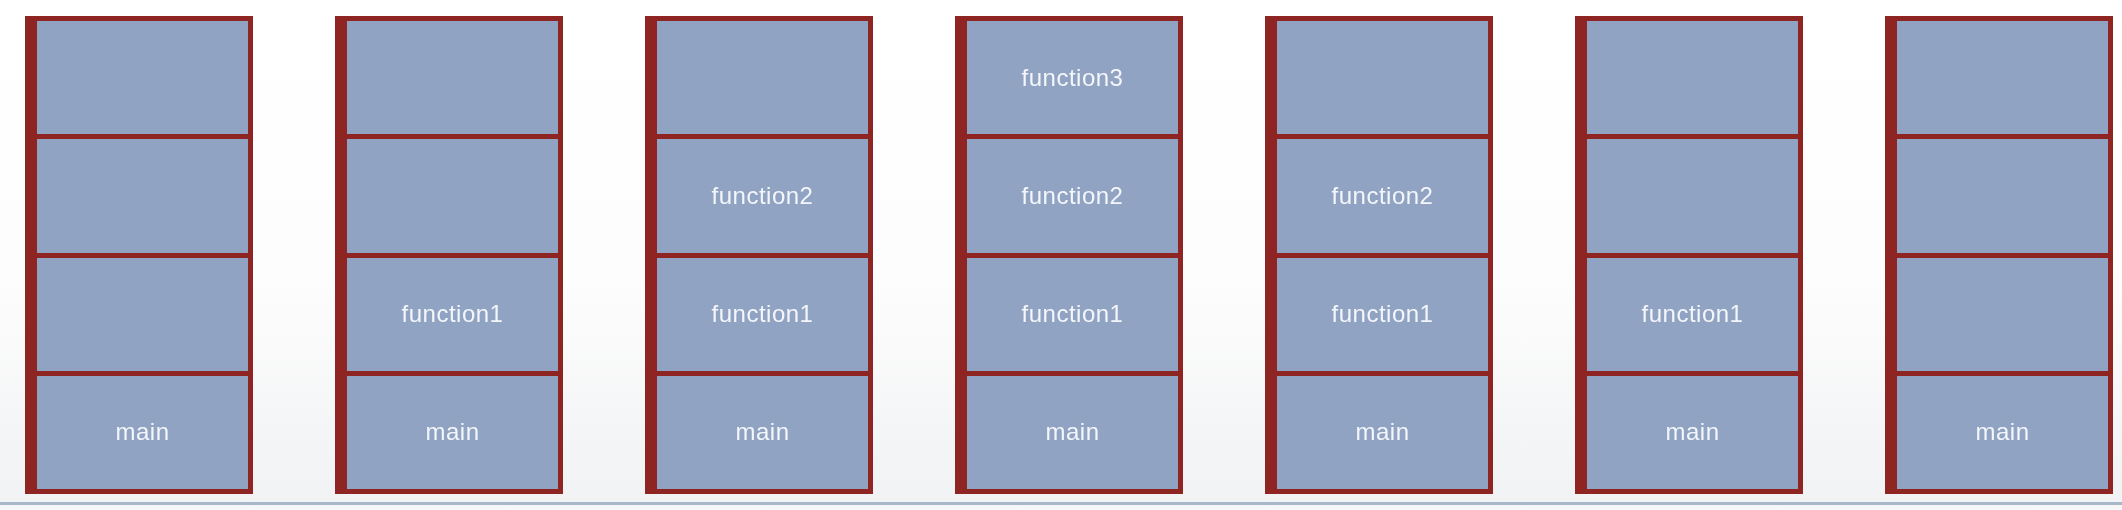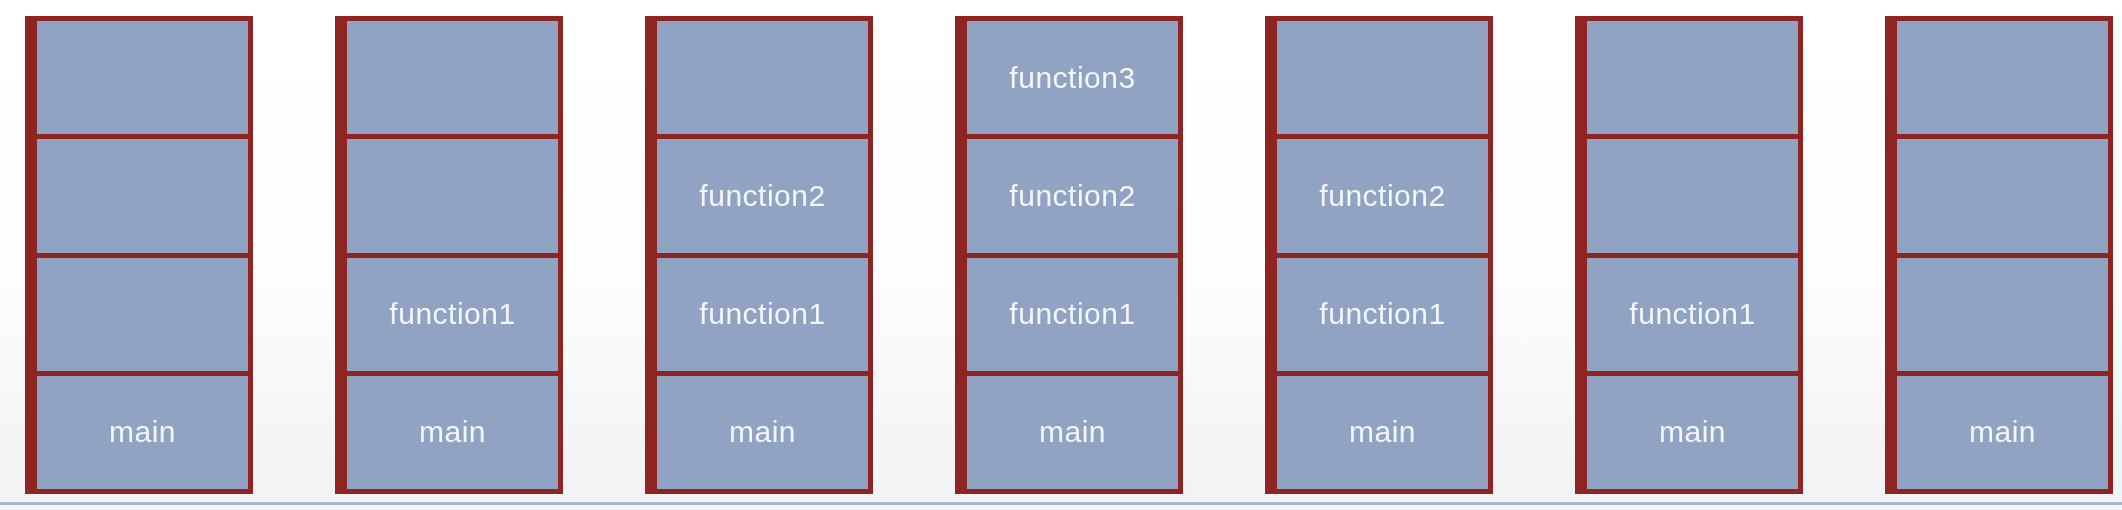--- a/index.html
+++ b/index.html
@@ -29,21 +29,21 @@
     padding: 5px;
     display: grid;
     grid-template-rows: repeat(4, 1fr);
     gap: 5px;
   }
   .frame {
     background: #91a3c3;            
     display: flex;
     align-items: center;
     justify-content: center;
-    font-size: 30px;
+    font-size: 24px;
     font-weight: 300;
     letter-spacing: 0.5px;
     color: #f3f6fa;                 
     user-select: none;
     margin-left: 7px;
   }
   .baseline {
     position: absolute;
     left: 0;
     top: 502px;

